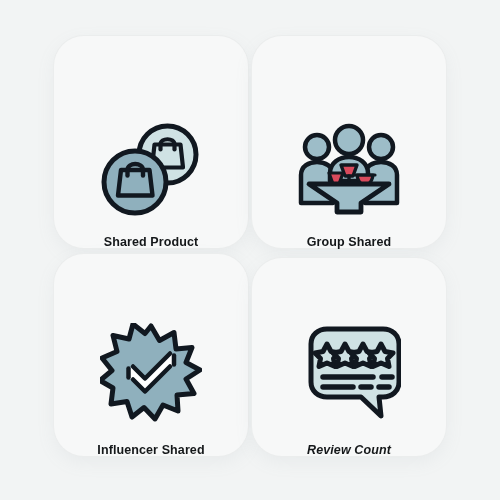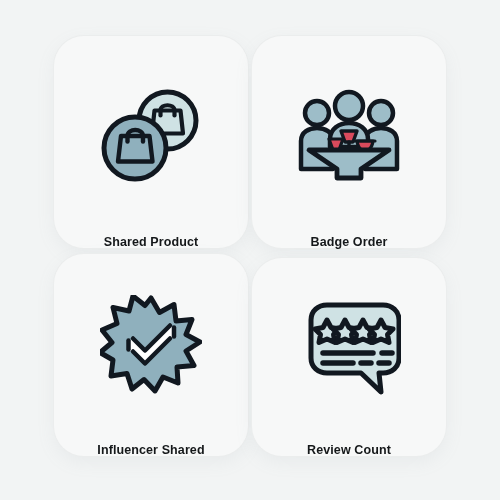--- a/index.html
+++ b/index.html
@@ -32,27 +32,27 @@
     row-gap: 0px;
   }
   .card {
     position: relative;
     background: #f7f8f8;
     border-radius: 30px;
     box-shadow: 0 0 0 1px #ebeded, 0 6px 18px rgba(150,158,162,0.10);
     display: flex;
     flex-direction: column;
     align-items: center;
-    justify-content: space-between;
+    justify-content: flex-end;
     box-sizing: border-box;
   }
   .card-1 { margin: 0; }
   .card-2 { margin: 0; }
   .card-3 { margin-top: 6px; }
-  .card-4 { margin-top: 10px; }
+  .card-4 { margin-top: 10px; font-style: italic; }
 
   .icon-wrap {
     width: 120px;
     height: 110px;
     margin-top: 44px;
     display: flex;
     align-items: center;
     justify-content: center;
   }
   .card-3 .icon-wrap, .card-4 .icon-wrap {
@@ -130,21 +130,21 @@
           </g>
 
           <g stroke="#111820" stroke-width="3.2" stroke-linejoin="round" stroke-linecap="round">
             <path d="M62 54 C62 54, 63 64, 70 64 C77 64, 78 54, 78 54 Z" fill="#d94a5c"></path>
             <path d="M60 54 L80 54" fill="none"></path>
           </g>
 
           <path d="M14 63 L94 63 L66 82 L66 91 L42 91 L42 82 Z" fill="#9dbdc8" stroke="#111820" stroke-width="4.8" stroke-linejoin="round"></path>
         </svg>
       </div>
-      <div class="card-label">Badge Order</div>
+      <div class="card-label">Group Shared</div>
     </div>
 
     <div class="card card-3">
       <div class="icon-wrap">
         <svg width="102" height="100" viewBox="0 0 102 100" aria-hidden="true">
 
           <polygon points="51,3 59.5,17.5 74,9.5 76,26 92,24.5 86,39.5 100,47 86,56 94,70.5 77,72 78,88 63,82 55,96 44,84.5 32,94 27,78.5 11,81 13,65 0,57.5 12,47.5 2,35 17,28.5 13,12.5 29,16 33,1 45,10.5" fill="#8fb0bd" stroke="#111820" stroke-width="5" stroke-linejoin="round"></polygon>
 
           <path d="M33 50 L45 62 L70 37" fill="none" stroke="#ffffff" stroke-width="12" stroke-linecap="round" stroke-linejoin="round"></path>
           <path d="M33 50 L45 62 L70 37" fill="none" stroke="#111820" stroke-width="4.5" stroke-linecap="round" stroke-linejoin="round" transform="translate(0,-6.5)"></path>

